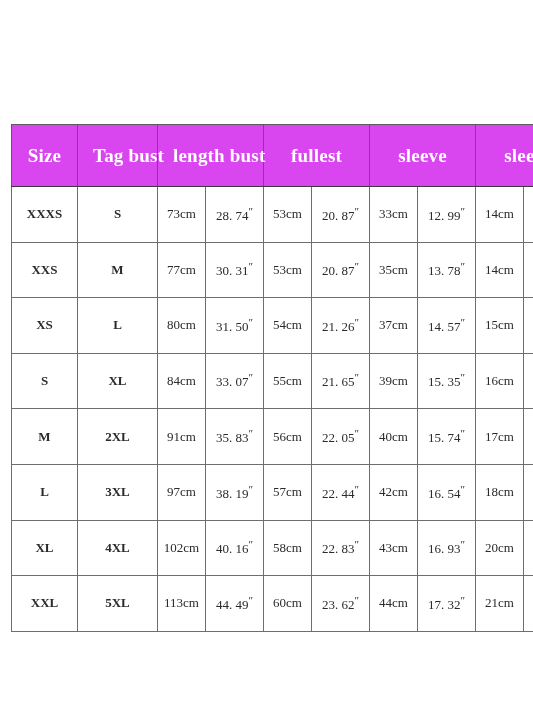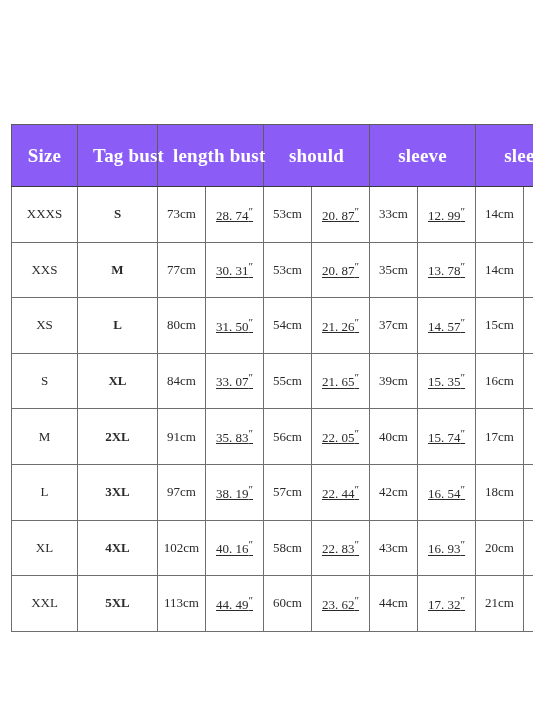--- a/index.html
+++ b/index.html
@@ -30,21 +30,21 @@
     height: 507px;
     border-collapse: collapse;
     table-layout: fixed;
   }
 
   
   table.chart thead tr {
     height: 62px;
   }
   table.chart thead th {
-    background: #8b5cf6;
+    background: #d946ef;
     color: #ffffff;
     font-family: "Liberation Serif", "DejaVu Serif", serif;
     font-weight: bold;
     font-size: 19px;
     letter-spacing: 0.2px;
     text-align: center;
     vertical-align: middle;
     border: 1px solid #5c5c5c;
     border-bottom: 1px solid #3a3a3a;
     padding: 15px;
@@ -64,36 +64,36 @@
     color: #2a2a2a;
     font-family: "Liberation Serif", "DejaVu Serif", serif;
     font-size: 13px;
     white-space: nowrap;
   }
 
   
   td.c-size {
     background: #000000;
     color: #ffffff;
-    font-weight: normal;
+    font-weight: bold;
     font-size: 17px;
     border-color: #000000;
     border-left-color: #000000;
   }
   
   td.c-tag {
     background: #262626;
     color: #ffffff;
     font-weight: bold;
     font-size: 17px;
     border-color: #3d3d3d;
   }
 
   td.c-cm  { font-size: 13px; }
-  td.c-in  { font-size: 13px; text-decoration: underline; }
+  td.c-in  { font-size: 13px; }
 
   .inchmark { font-size: 11px; vertical-align: super; letter-spacing: 0; }
 
   
   col.w-size { width: 66px; }
   col.w-tag  { width: 80px; }
   col.w-cm   { width: 48px; }
   col.w-in   { width: 58px; }
 </style>
 </head>
@@ -111,21 +111,21 @@
       <col class="w-cm">
         <col class="w-in">
       <col class="w-cm">
         <col class="w-in">
     </colgroup>
     <thead>
       <tr>
         <th>Size</th>
         <th>Tag bust</th>
         <th colspan="2">length bust</th>
-        <th colspan="2">should</th>
+        <th colspan="2">fullest</th>
         <th colspan="2">sleeve</th>
         <th colspan="2">sleeve</th>
       </tr>
     </thead>
     <tbody id="chart-body">
         <tr>
           <td class="c-size">XXXS</td>
           <td class="c-tag">S</td>
           <td class="c-cm">73cm</td>
           <td class="c-in">28. 74<span class="inchmark">″</span></td>

